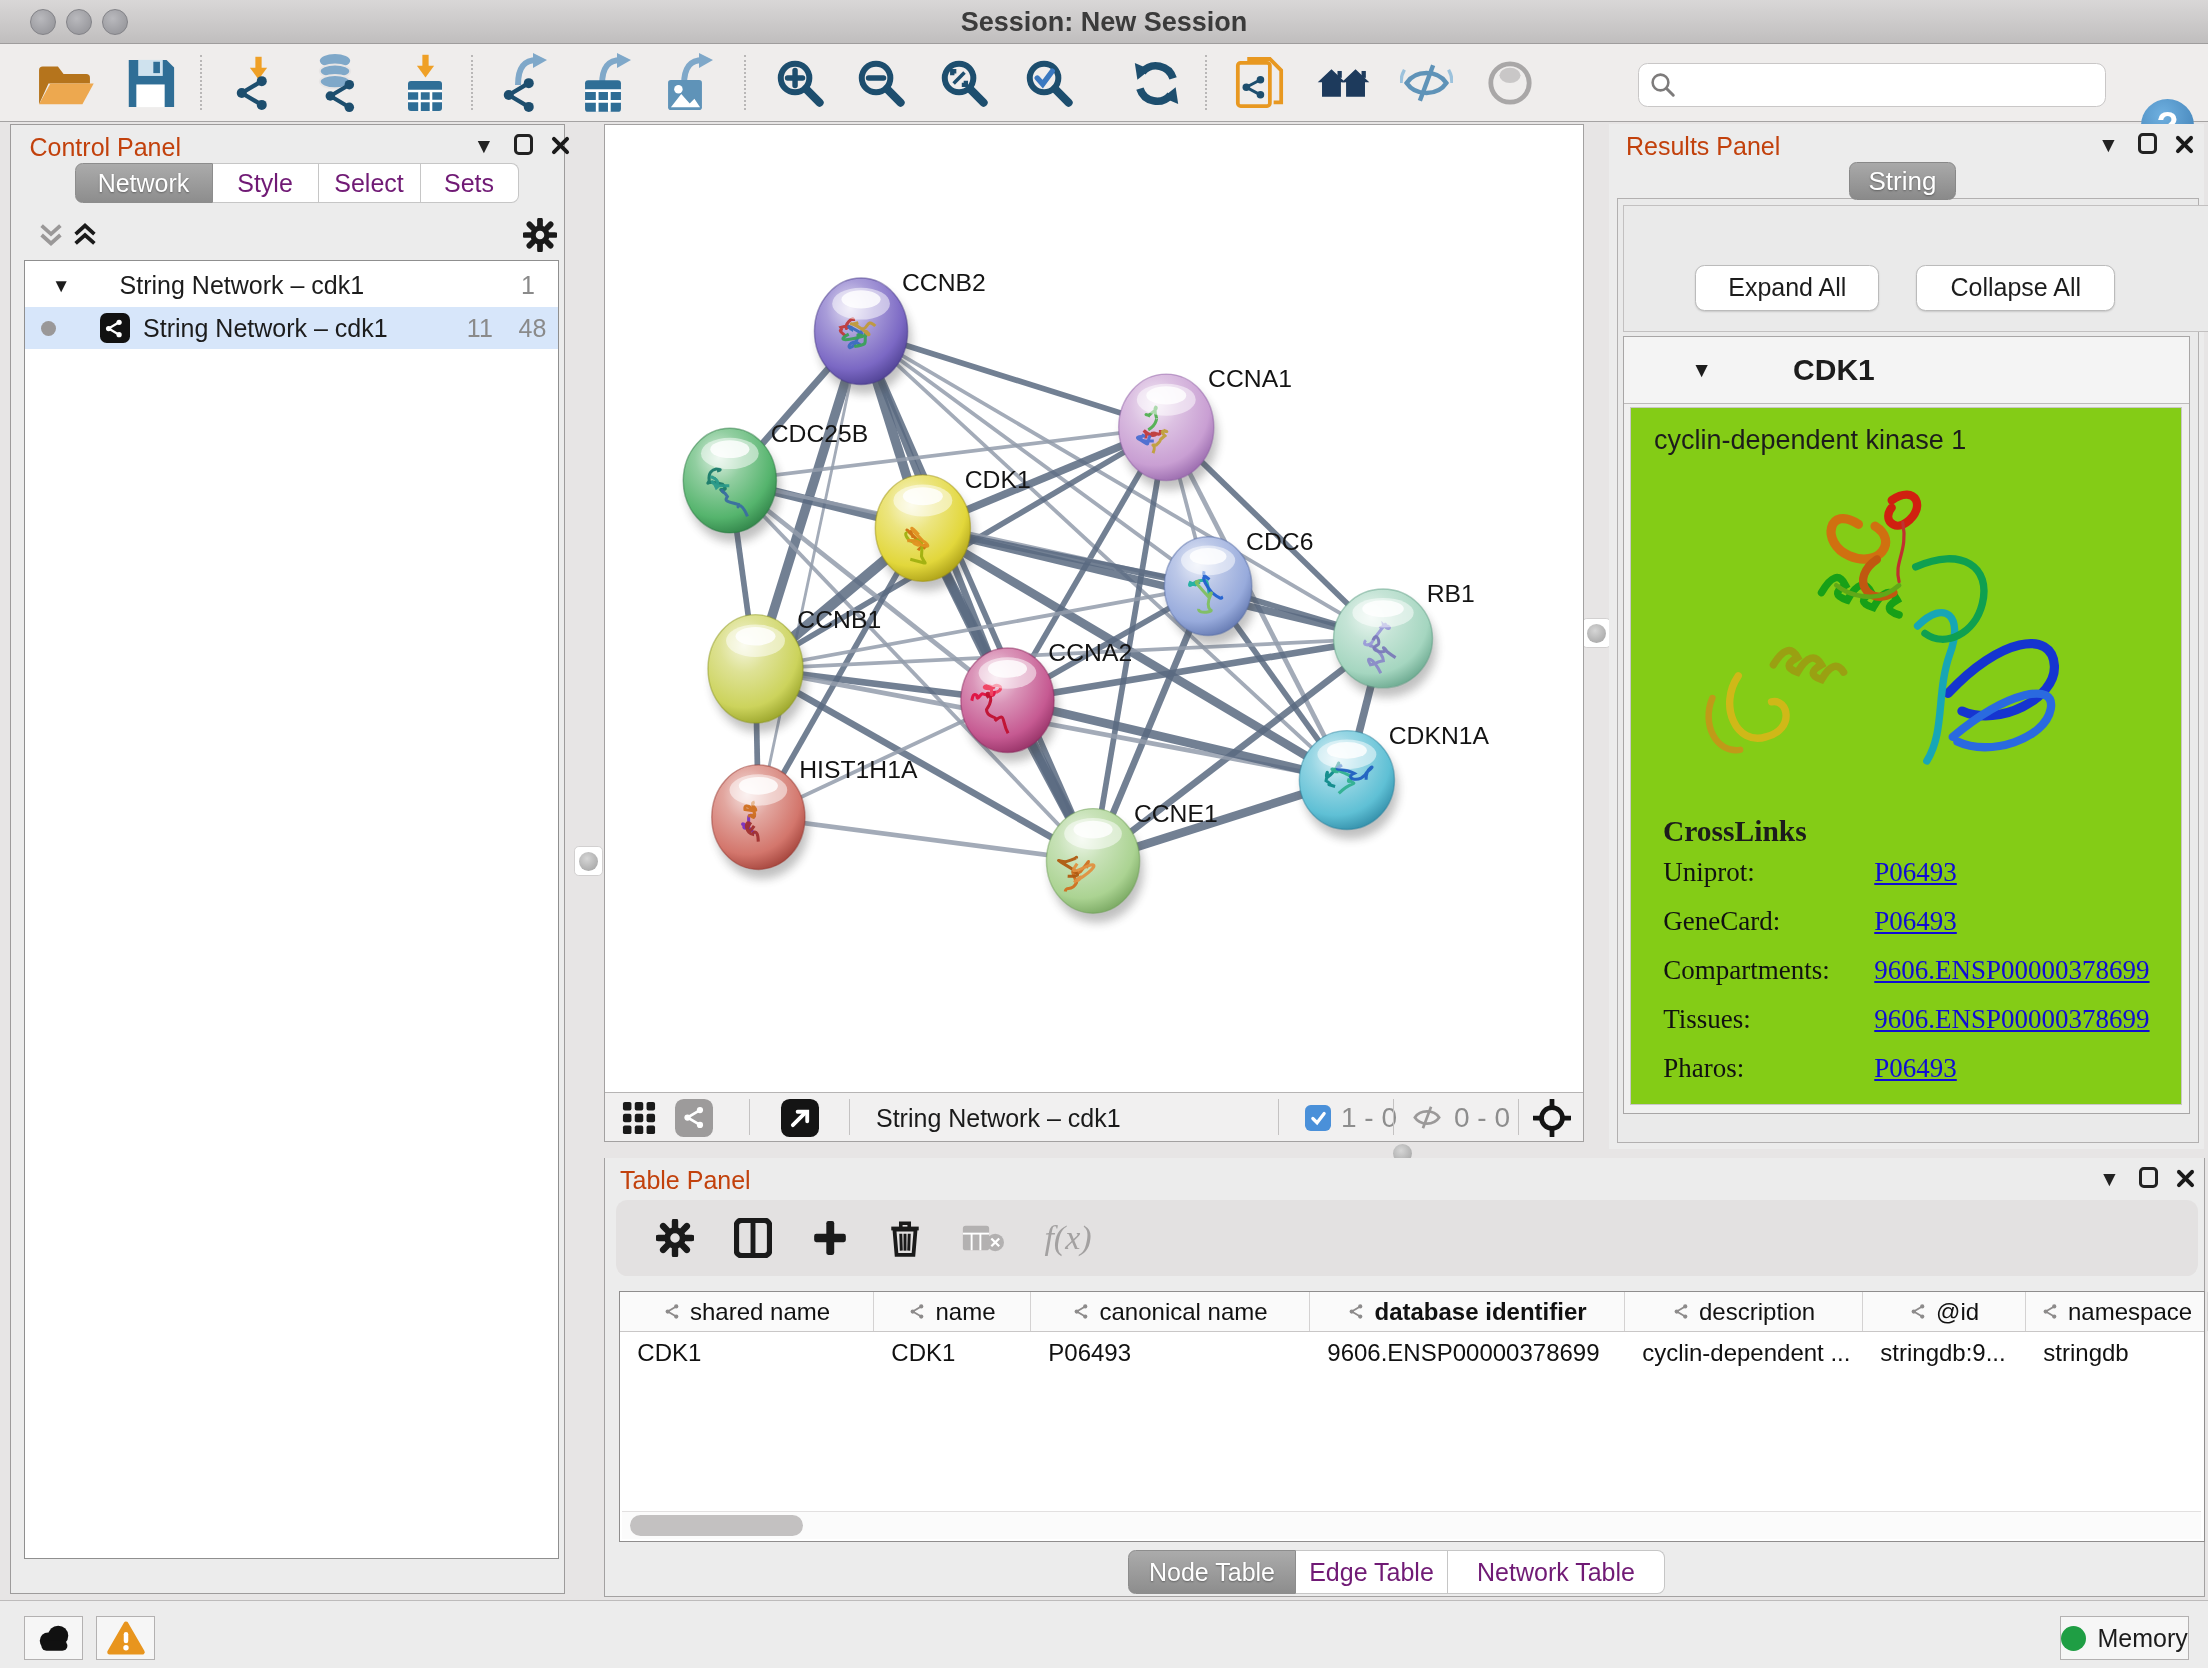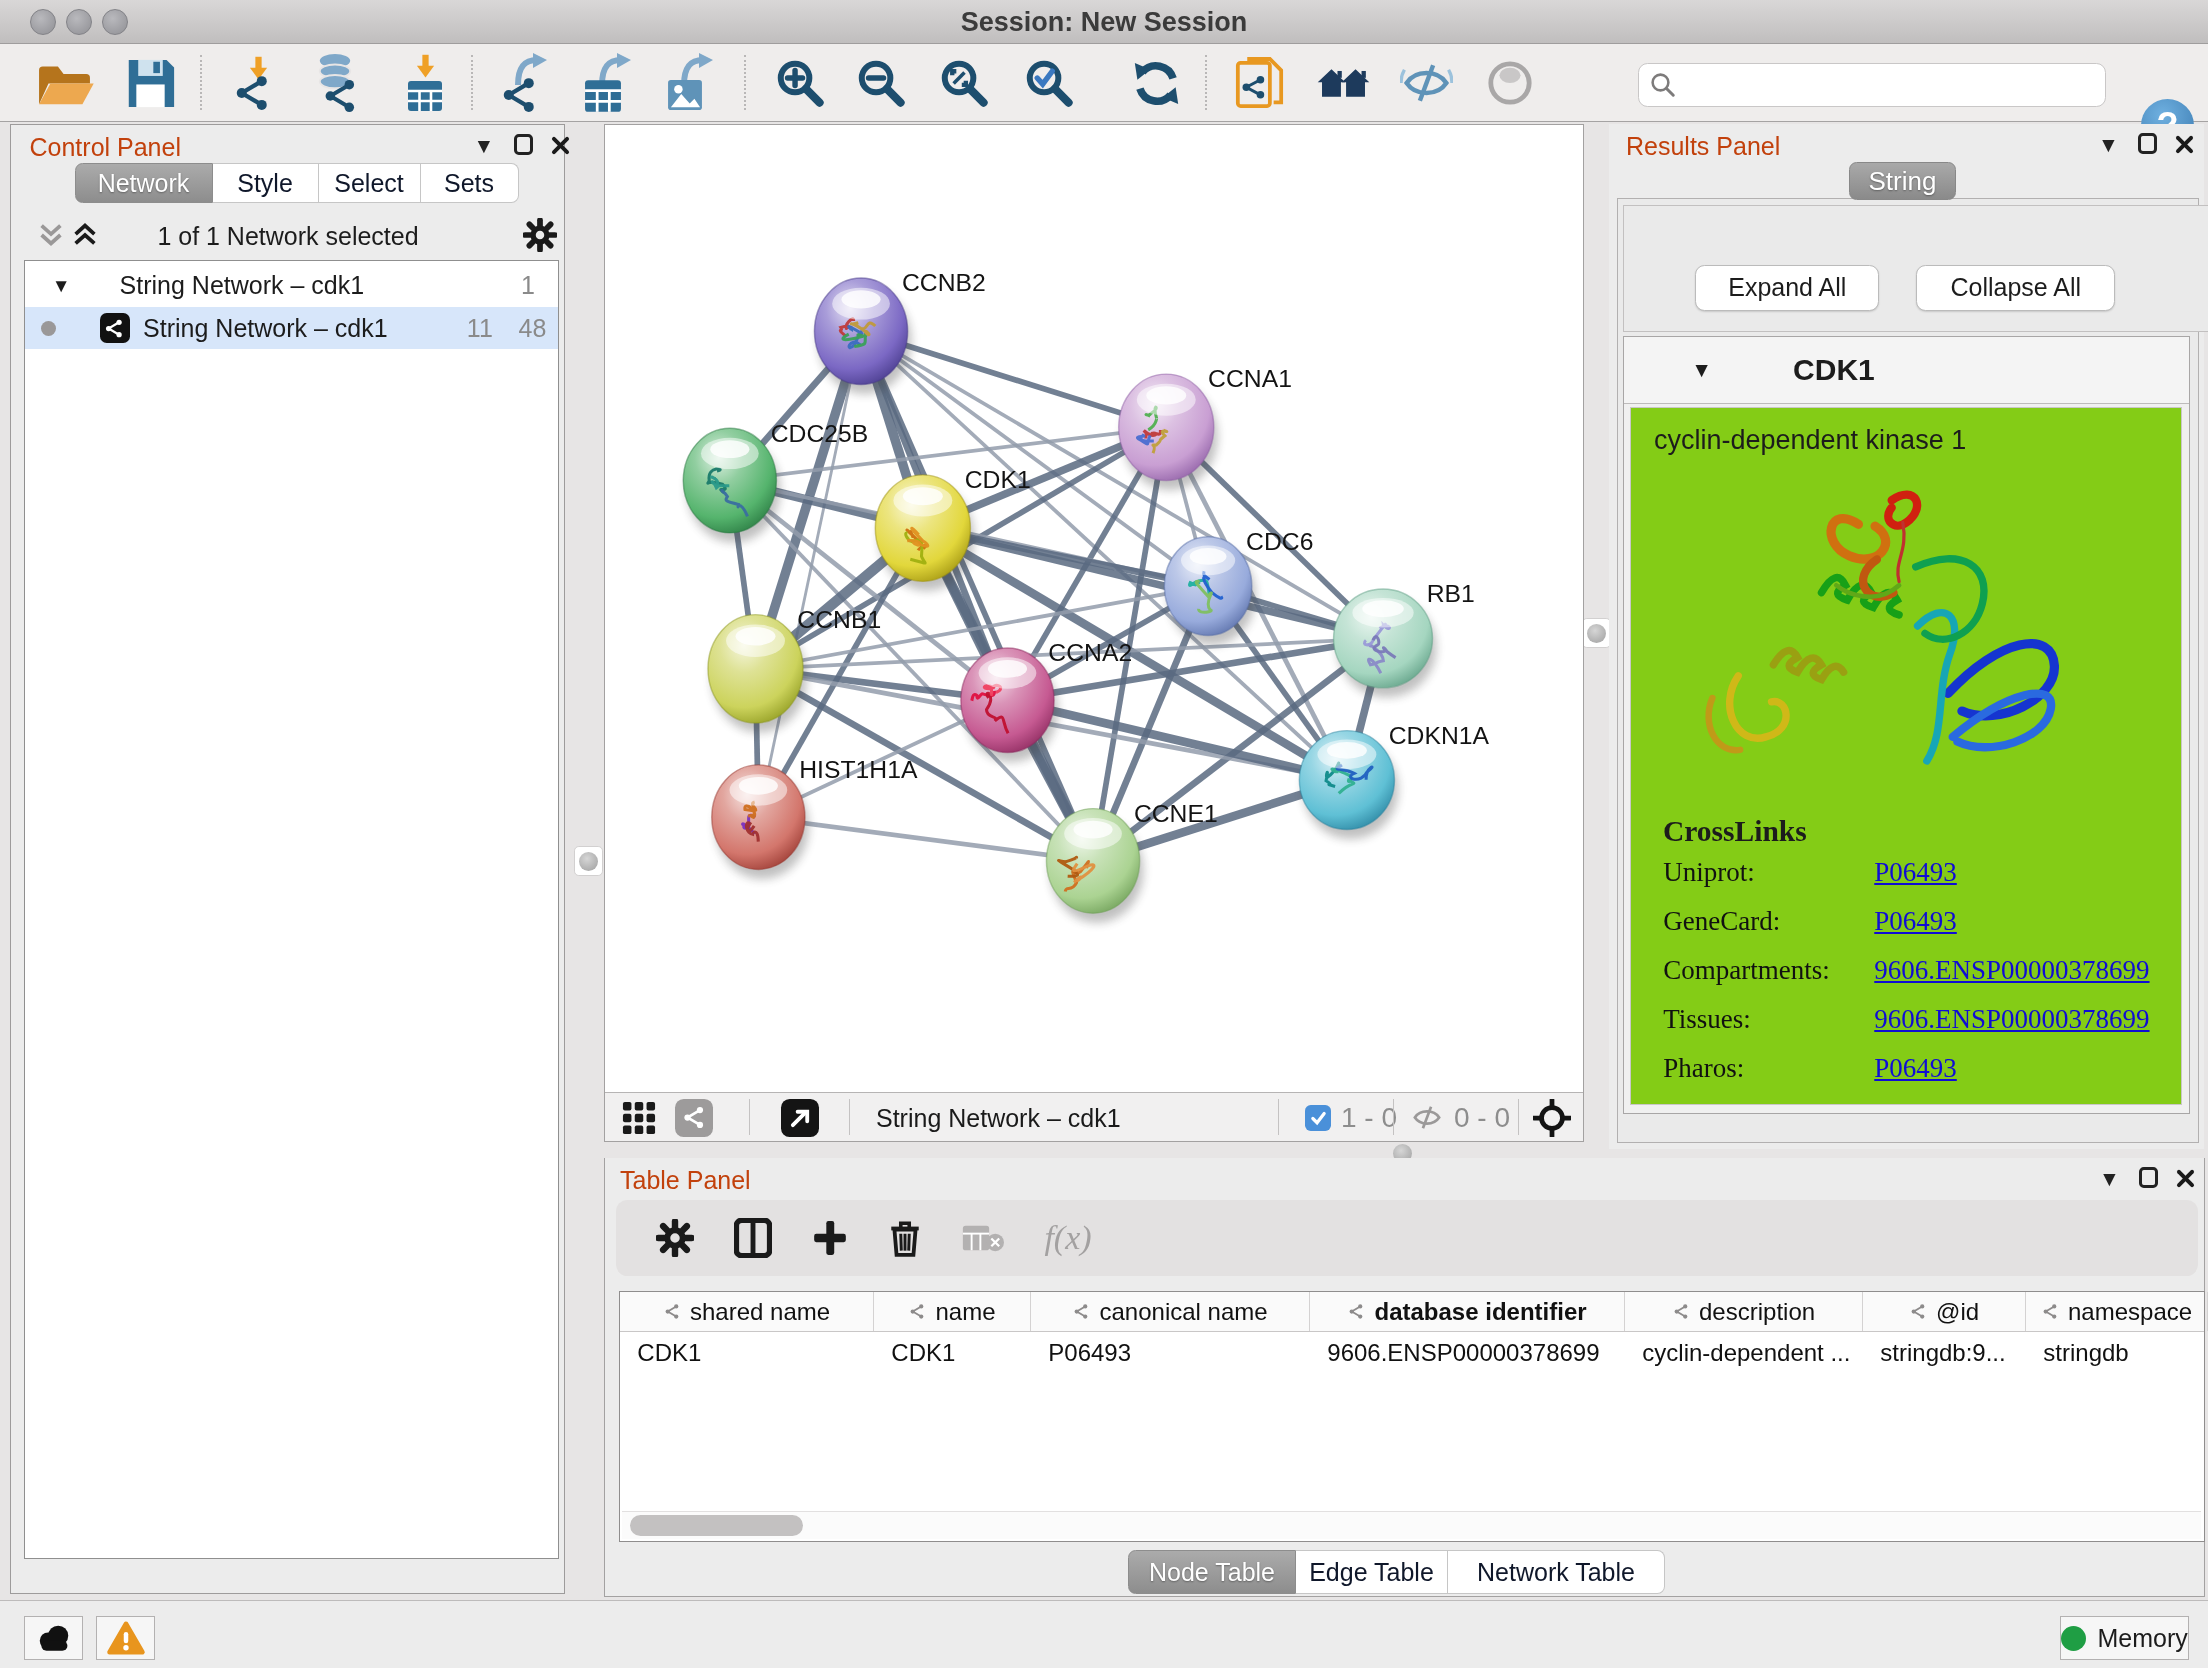--- a/index.html
+++ b/index.html
@@ -22,21 +22,21 @@
 
   
   .phead{font-size:25px;color:#c2410c;}
   .pcaret{font-size:21px;color:#222;}
   .floatbox{display:inline-block;width:19px;height:21px;border:3.8px solid #222;border-radius:4.8px;}
   .xico{width:21px;height:21px;}
 
   
   .cpanel{position:absolute;left:9.5px;top:124px;width:555px;height:1470px;background:#ececec;border:1px solid #9d9b9b;}
   .seg{position:absolute;display:flex;height:40px;}
-  .seg .sbtn{font-size:25px;font-family:"Liberation Sans",sans-serif;background:#fff;border:1px solid #c6c6c6;border-left-width:0;color:#0f172a;display:flex;align-items:center;justify-content:center;padding:0;}
+  .seg .sbtn{font-size:25px;font-family:"Liberation Sans",sans-serif;background:#fff;border:1px solid #c6c6c6;border-left-width:0;color:#701a75;display:flex;align-items:center;justify-content:center;padding:0;}
   .seg .sbtn:first-child{border-left-width:1px;border-radius:7.6px 0 0 7.6px;}
   .seg .sbtn:last-child{border-radius:0 7.6px 7.6px 0;}
   .seg .sel{background:linear-gradient(#ababab,#8d8d8d);color:#fff;border-color:#8d8d8d;text-shadow:0 1px 1.9px rgba(0,0,0,.35);}
   .treebox{position:absolute;left:13.3px;top:135px;width:535px;height:1299px;background:#fff;border:1.9px solid #8f8f8f;}
   .trow{position:absolute;left:0;width:100%;height:42px;display:flex;align-items:center;font-size:25px;}
   .trow.selrow{background:#d7e6fa;}
   .sharebadge{width:30px;height:30px;border-radius:6.7px;background:#111;display:flex;align-items:center;justify-content:center;}
   .graynum{color:#8a8a8a;font-size:25px;}
 
   
@@ -387,21 +387,20 @@
       <div class="sbtn" style="width:102px">Select</div>
       <div class="sbtn" style="width:98px">Sets</div>
     </div>
 
     <svg class="abs" style="left:25px;top:95px;width:30px;height:30px;color:#9a9898" viewBox="0 0 32 32" width="30" height="30">
         <use href="#i-chevd"></use>
       </svg>
     <svg class="abs" style="left:59px;top:95px;width:30px;height:30px;color:#1a1a1a" viewBox="0 0 32 32" width="30" height="30">
         <use href="#i-chevu"></use>
       </svg>
-    <span class="abs" style="left:0;top:97px;width:555px;text-align:center;font-size:25px">1 of 1 Network selected</span>
     <svg class="abs" style="left:512px;top:93px;width:34px;height:34px;color:#1a1a1a" viewBox="0 0 36 36" width="34" height="34">
         <use href="#i-gear"></use>
       </svg>
 
     <div class="treebox">
       <div class="trow" style="top:3.8px">
         <span style="margin-left:27px;font-size:19px">▼</span>
         <span style="margin-left:49px">String Network – cdk1</span>
         <span class="graynum abs" style="right:23px">1</span>
       </div>

